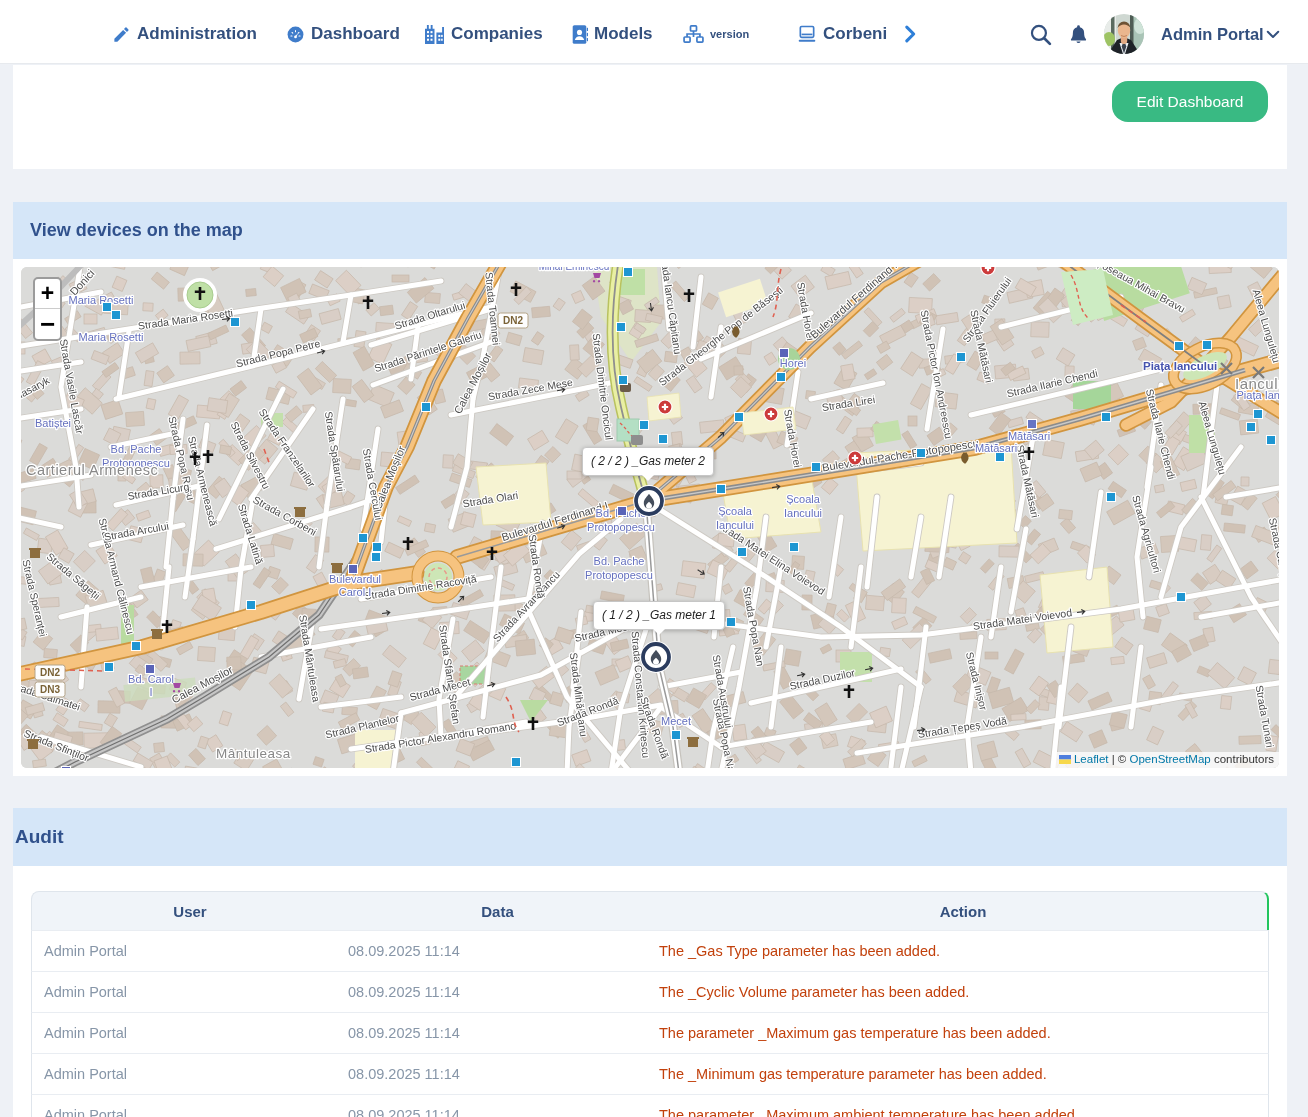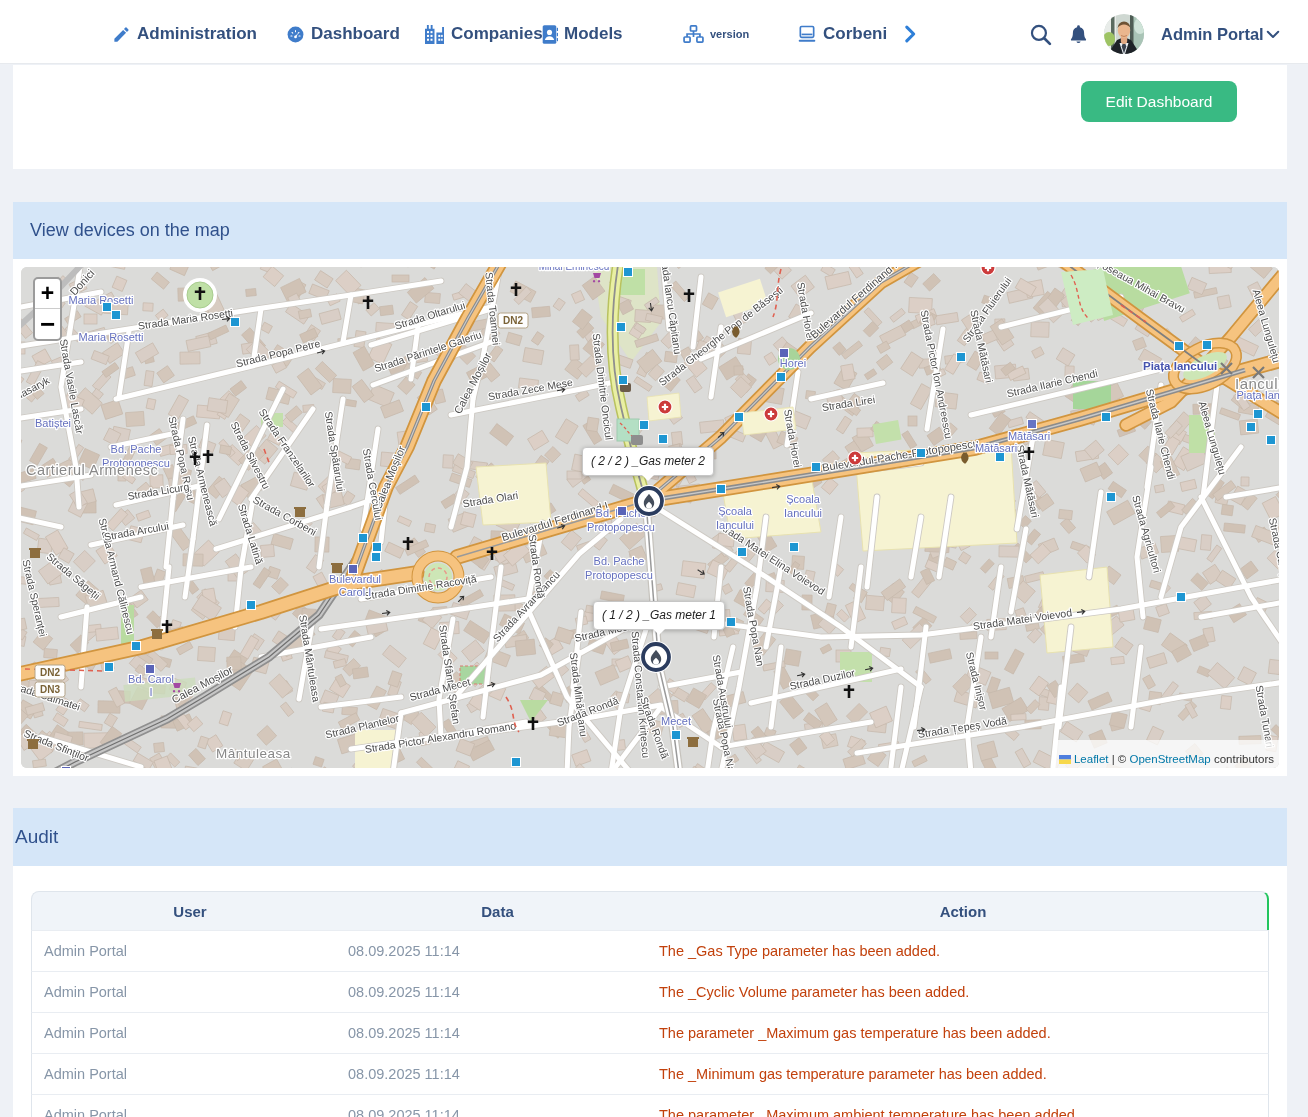--- a/index.html
+++ b/index.html
@@ -2,40 +2,40 @@
 <html><head><meta charset="utf-8"><title>Dashboard</title>
 <style>
 * { margin:0; padding:0; box-sizing:border-box; }
 html,body { width:1308px; height:1117px; overflow:hidden; background:#eef1f6;
   font-family:"Liberation Sans", sans-serif; }
 #nav { position:absolute; left:0; top:0; width:1308px; height:64px; background:#fff;
   border-bottom:1px solid #e7eaee; }
 .nitem { position:absolute; top:2px; height:64px; display:flex; align-items:center; gap:6px;
   color:#33507e; font-weight:bold; font-size:17px; white-space:nowrap; }
 #card1 { position:absolute; left:13px; top:65px; width:1274px; height:104px; background:#fff; }
-#editbtn { position:absolute; right:50px; top:16px; width:156px; height:41px; background:#39ba83;
-  border-radius:8px; color:#fff; font-size:15.5px; display:flex; align-items:center; justify-content:center; }
+#editbtn { position:absolute; right:19px; top:16px; width:156px; height:41px; background:#39ba83;
+  border-radius:16px; color:#fff; font-size:15.5px; display:flex; align-items:center; justify-content:center; }
 .card { position:absolute; left:13px; width:1274px; background:#fff; }
-.chead { height:57px; background:#d5e6f8; color:#30518c; font-weight:normal; font-size:18px;
+.chead { height:57px; background:#d5e6f8; color:#30518c; font-weight:bold; font-size:18px;
   display:flex; align-items:center; padding-left:17px; }
 #mapwrap { position:absolute; left:8px; top:65px; width:1258px; height:501px; border-radius:6px;
   overflow:hidden; background:#dbdbd9; }
 .zbox { position:absolute; left:12px; top:10px; width:29px; background:#fff; border:2px solid #9b9b9b;
   border-radius:5px; }
 .zbtn { width:25px; height:30px; display:flex; align-items:center; justify-content:center;
   font-size:23px; color:#000; font-weight:bold; }
 .zbtn:first-child { border-bottom:1px solid #ccc; }
 .mk { position:absolute; }
 .tip { position:absolute; background:#fff; border:1px solid #c6c6c6; border-radius:4px;
   box-shadow:0 1px 4px rgba(0,0,0,0.25); font-size:12px; color:#222; height:29px;
   line-height:27px; padding:0 8px; white-space:nowrap;font-style:italic; }
 .tip:after { content:""; position:absolute; left:50%; bottom:-6px; margin-left:-6px;
   border:6px solid transparent; border-top-color:#fff; border-bottom:0; }
 #attr { position:absolute; right:0; bottom:0; background:rgba(255,255,255,0.75);
-  font-size:11.5px; line-height:13px; color:#333; padding:13px 5px 2px 5px; }
+  font-size:11.5px; line-height:13px; color:#333; padding:1px 5px 2px 5px; }
 #attr a { color:#0078a8; text-decoration:none; }
 table { border-collapse:separate; border-spacing:0; width:1238px; margin:25px 0 0 18px;
   font-size:14.5px; }
 th { background:#f0f4f9; color:#34507e; font-weight:600; text-align:center; height:39px;
   padding:0 0 0 12px; border-top:1px solid #dfe5ec; font-size:15px; }
 td { height:41px; padding:0 0 0 12px; border-top:1px solid #e9edf2; color:#8796a8; }
 td.act { color:#c2410c; }
 th:first-child { border-left:1px solid #dfe5ec; border-top-left-radius:8px; }
 th:last-child { border-right:2px solid #22c55e; border-top-right-radius:8px; }
 td:first-child { border-left:1px solid #dfe5ec; }
@@ -71,21 +71,21 @@
           <rect x="3.1" y="14.4" width="2.1" height="2.2"></rect>
           <rect x="6.8" y="14.4" width="2.1" height="2.2"></rect>
           <rect x="15" y="10.4" width="2.1" height="2.2"></rect>
           <rect x="18" y="10.4" width="1.6" height="2.2"></rect>
           <rect x="15" y="14.4" width="2.1" height="2.2"></rect>
           <rect x="18" y="14.4" width="1.6" height="2.2"></rect>
         </g>
       </svg>
       <span>Companies</span>
     </div>
-  <div class="nitem" style="left:541px">
+  <div class="nitem" style="left:571px">
       <svg width="17" height="19" viewBox="0 0 20 22">
         <path fill="#3f7cca" d="M2 2a2 2 0 0 1 2-2h12a2 2 0 0 1 2 2v18a2 2 0 0 1-2 2H4a2 2 0 0 1-2-2V2z"></path>
         <rect x="18.6" y="3" width="1.6" height="4" rx="0.8" fill="#3f7cca"></rect>
         <rect x="18.6" y="9" width="1.6" height="4" rx="0.8" fill="#3f7cca"></rect>
         <rect x="18.6" y="15" width="1.6" height="4" rx="0.8" fill="#3f7cca"></rect>
         <circle cx="10" cy="8.5" r="3" fill="#fff"></circle>
         <path d="M4.5 17.5c.6-3 2.8-4.5 5.5-4.5s4.9 1.5 5.5 4.5z" fill="#fff"></path>
       </svg>
       <span>Models</span>
     </div>

